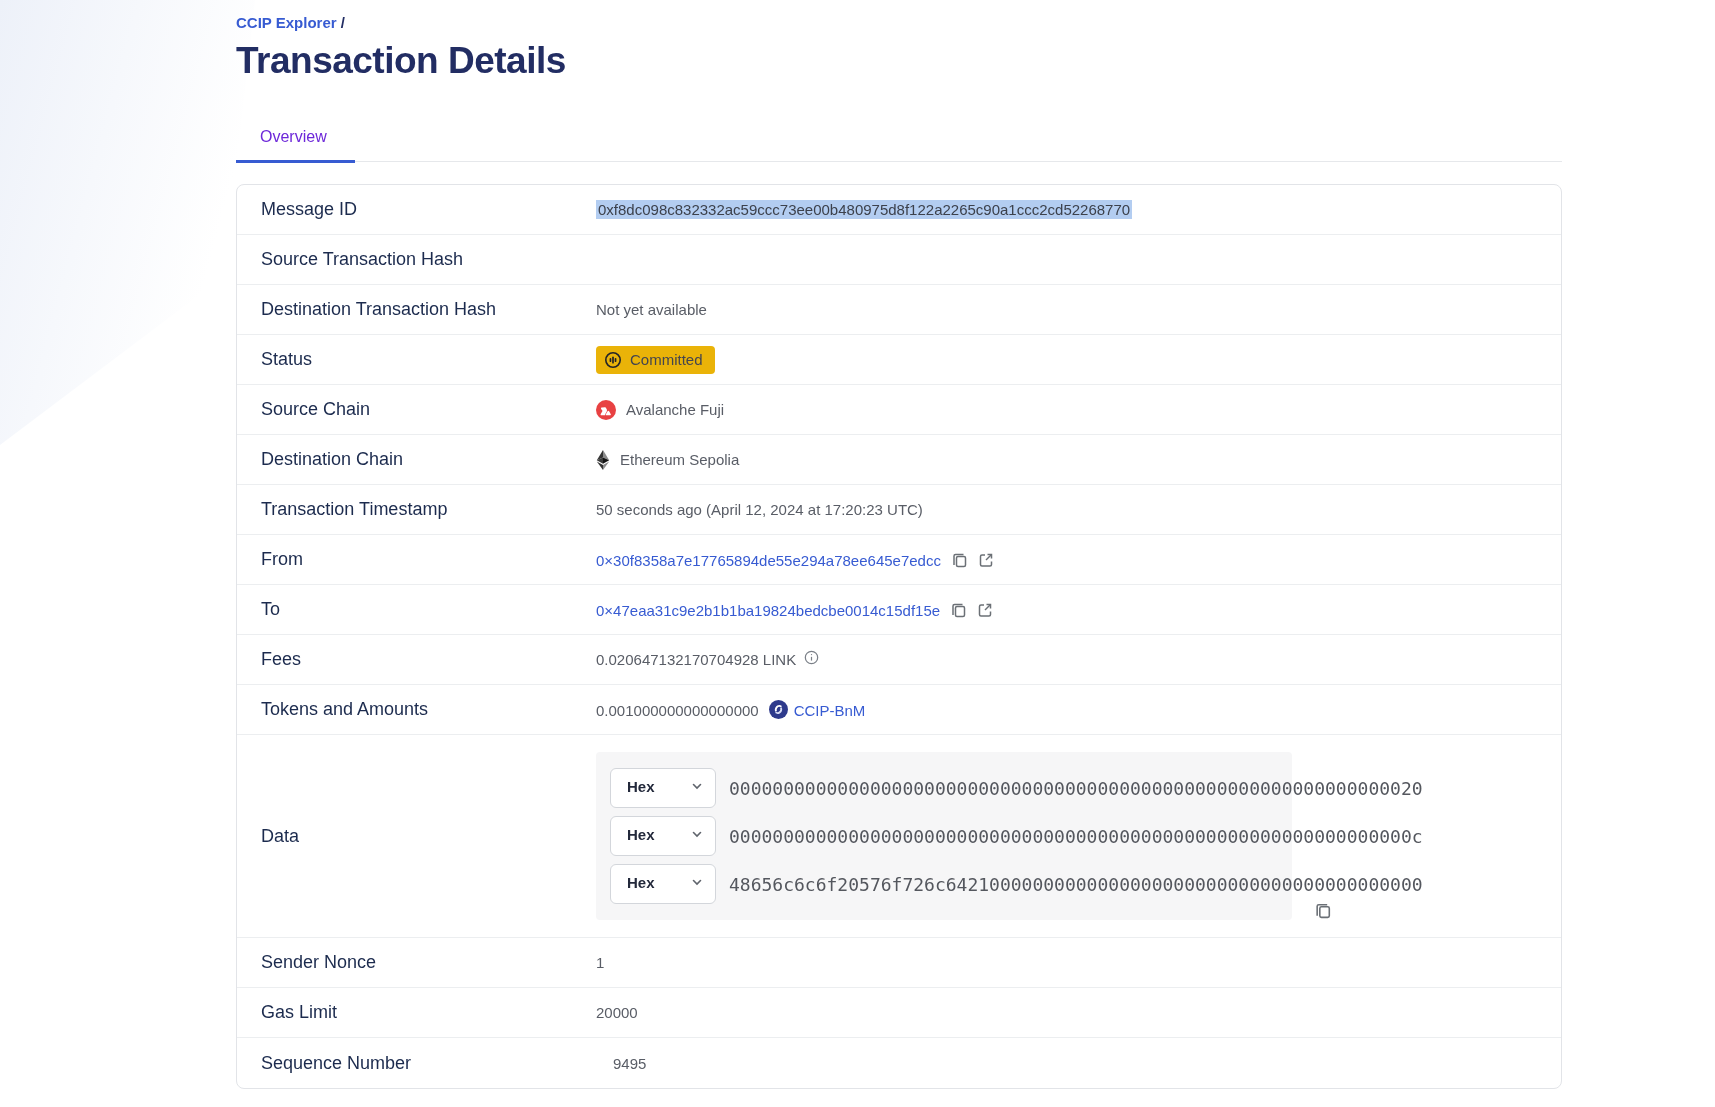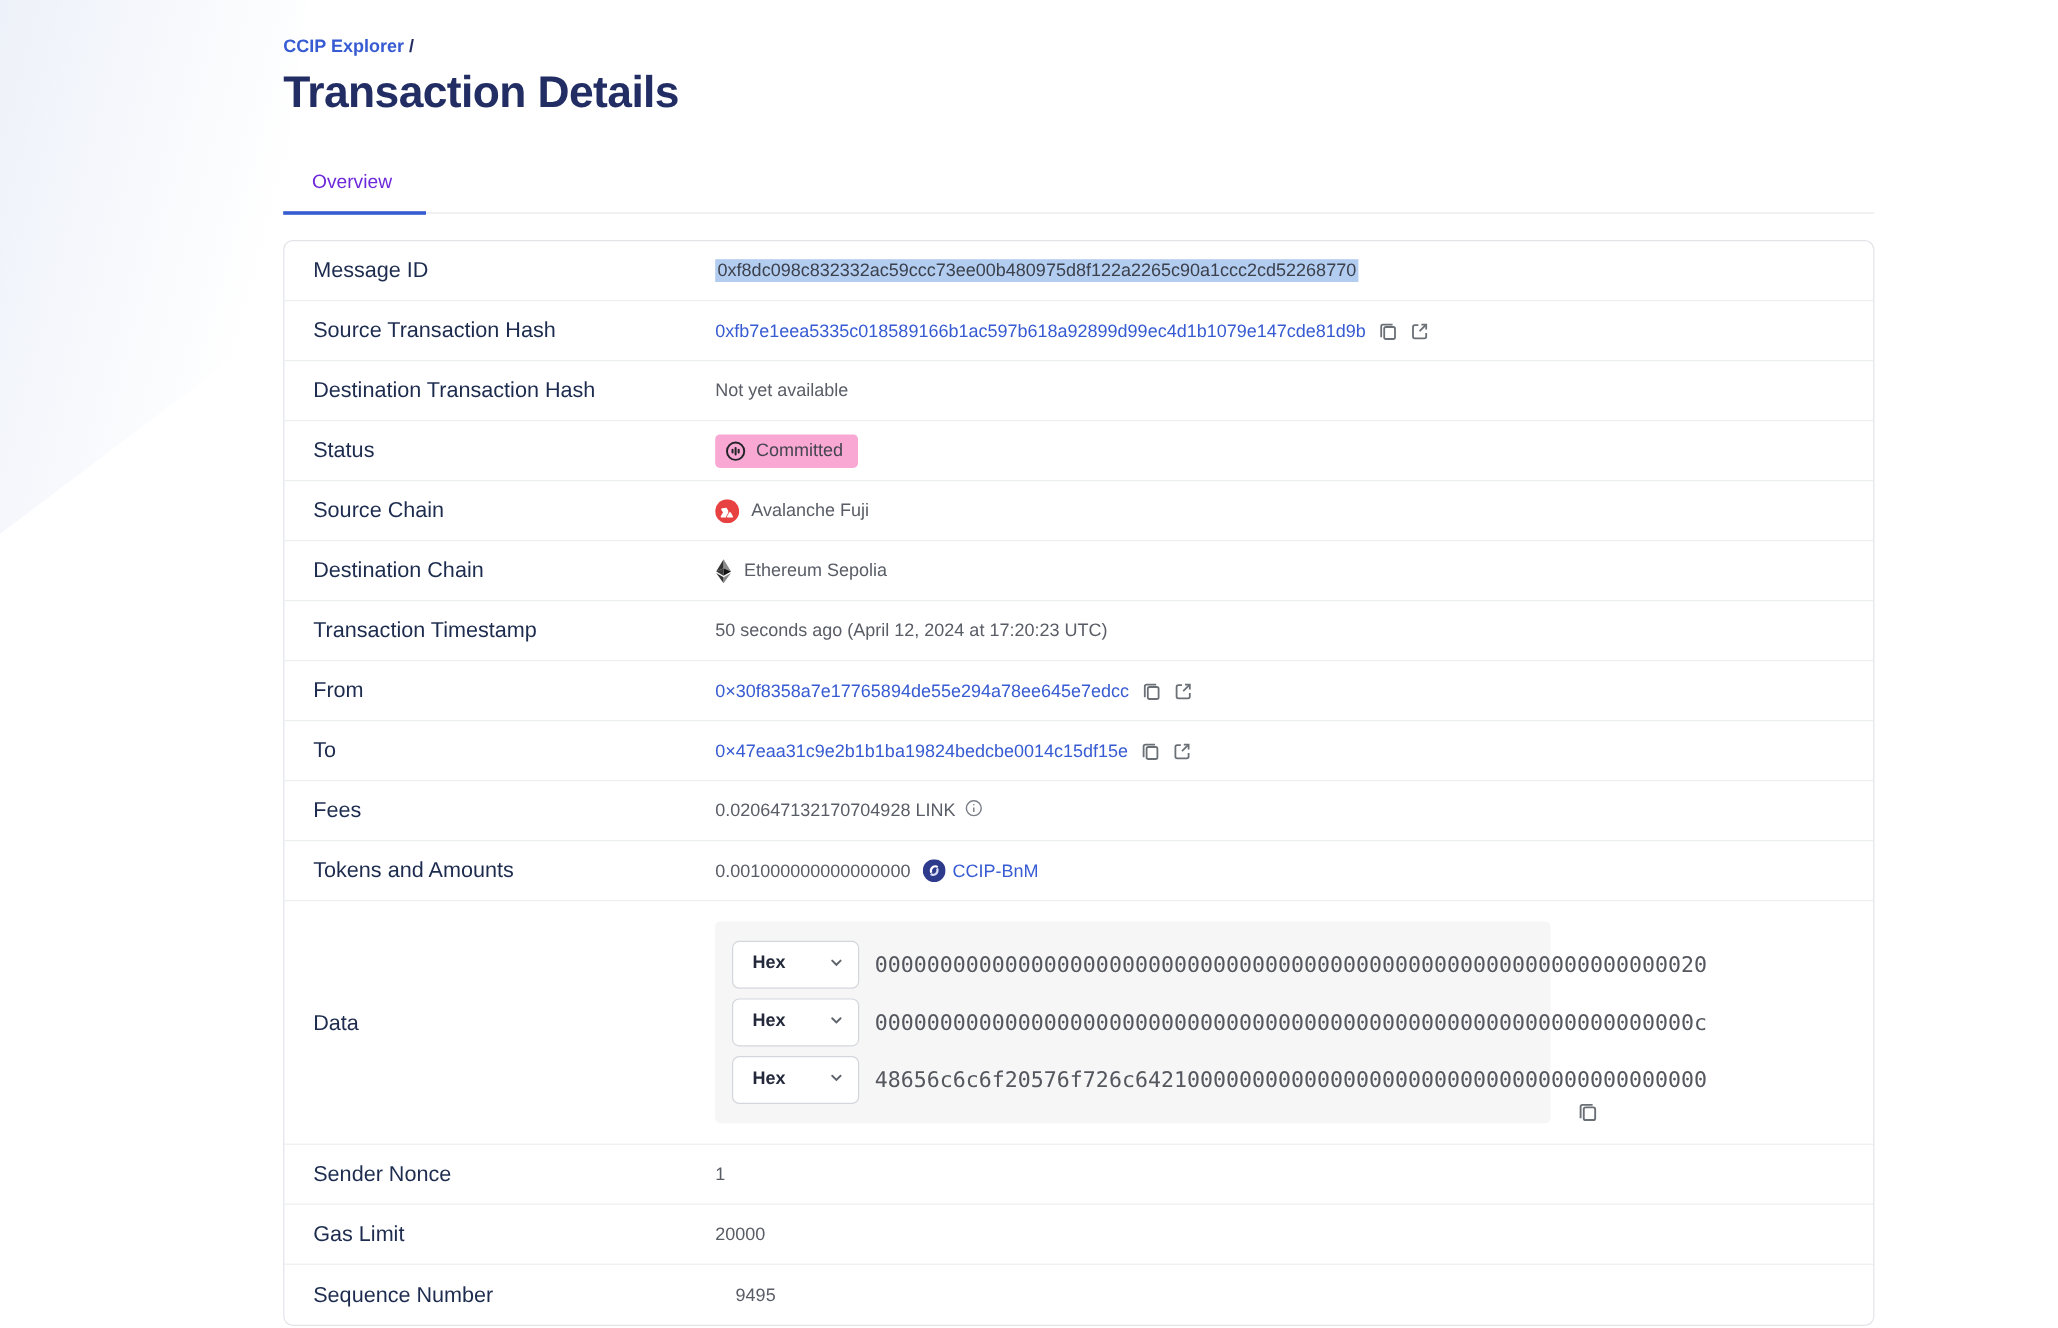--- a/index.html
+++ b/index.html
@@ -2,37 +2,37 @@
 <html><head>
 <meta charset="utf-8">
 <style>
   * { margin:0; padding:0; box-sizing:border-box; }
   html,body { width:1715px; height:1107px; background:#ffffff;
     font-family:"Liberation Sans", sans-serif; overflow:hidden; }
   .decor-wedge { position:absolute; left:0; top:0; width:255px; height:445px;
     background:linear-gradient(105deg, #edf1f9 0%, rgba(255,255,255,0) 75%);
     clip-path:polygon(0 0, 100% 0, 88% 62%, 0 100%); pointer-events:none; }
   .content { position:relative; margin-left:236px; width:1326px; }
-  .breadcrumb { padding-top:30px; font-size:15px; font-weight:700; color:#222d63; }
+  .breadcrumb { padding-top:14px; font-size:15px; font-weight:700; color:#222d63; }
   .breadcrumb a { color:#375bd2; text-decoration:none; cursor:pointer; }
   .page-title { margin-top:9px; font-size:37px; font-weight:700; color:#222d63; letter-spacing:-0.5px; }
   .tabs { margin-top:38px; display:flex; border-bottom:1px solid #e6e8eb; }
   .tab { padding:8px 28px 14px 24px; margin-bottom:-2px; font-size:16px; font-weight:400;
     color:#6d28d9; border-bottom:3px solid #375bd2; cursor:pointer; }
   .card { margin-top:22px; margin-bottom:12px; border:1px solid #e2e4e8; border-radius:8px; background:#fff; }
   .row { display:flex; align-items:center; min-height:50px; border-bottom:1px solid #eceef0; }
   .row:last-child { border-bottom:none;gap:17px; }
   .row-label { width:359px; flex-shrink:0; padding-left:24px; font-size:18px; font-weight:500; color:#1c2b4e; }
   .row-value { display:flex; align-items:flex-end; font-size:15px; color:#595d66; padding-right:24px; }
   .hl { background:#b3cdf1; color:#3c414c; padding:1px 2px; }
   .hash-link { color:#375bd2; font-weight:500; text-decoration:none; cursor:pointer; }
   .icon-btn { display:inline-flex; align-items:center; justify-content:center; cursor:pointer;
     background:none; border:none; padding:0; }
   .ml10 { margin-left:10px; } .ml8 { margin-left:8px; }
-  .badge { display:inline-flex; align-items:center; gap:8px; background:#f9a8d4; border-radius:4px;
+  .badge { display:inline-flex; align-items:center; gap:8px; background:#eab308; border-radius:4px;
     padding:5px 12px 5px 8px; color:#44454f; font-size:15px; }
   .chain { display:inline-flex; align-items:center; gap:10px; color:#595d66; }
   .token-link { color:#375bd2; font-weight:500; text-decoration:none; cursor:pointer; }
   .info-icon { margin-left:8px; transform:translateY(-3px); cursor:pointer; }
   .row-data { padding:17px 0; }
   .data-panel { width:696px; background:#f6f6f7; border-radius:4px; padding:16px 14px; }
   .data-line { display:flex; align-items:center; height:40px; margin-bottom:8px; }
   .data-line:last-child { margin-bottom:0; }
   .hex-select { width:106px; height:40px; background:#fff; border:1px solid #d3d6db; border-radius:6px;
     display:flex; align-items:center; justify-content:space-between; padding:0 12px 4px 16px;
@@ -64,36 +64,20 @@
 
     <div class="row">
       <div class="row-label">Message ID</div>
       <div class="row-value">
         <span class="hl">0xf8dc098c832332ac59ccc73ee00b480975d8f122a2265c90a1ccc2cd52268770</span>
       </div>
     </div>
 
     <div class="row">
       <div class="row-label">Source Transaction Hash</div>
-      <div class="row-value">
-        <a class="hash-link">0xfb7e1eea5335c018589166b1ac597b618a92899d99ec4d1b1079e147cde81d9b</a>
-        <span class="icon-btn ml10">
-          <svg width="18" height="18" viewBox="0 0 18 18" fill="none" stroke="#6b7076" stroke-width="1.5">
-            <rect x="5.5" y="5.5" width="9" height="10" rx="1.5"></rect>
-              <path d="M12.5 3.5h-8A1.5 1.5 0 0 0 3 5v9"></path>
-          </svg>
-        </span>
-        <span class="icon-btn ml8">
-          <svg width="18" height="18" viewBox="0 0 18 18" fill="none" stroke="#6b7076" stroke-width="1.5">
-            <path d="M14.5 10.5v3a1.5 1.5 0 0 1-1.5 1.5H5a1.5 1.5 0 0 1-1.5-1.5V5.5A1.5 1.5 0 0 1 5 4h3"></path>
-            <path d="M10.5 3.5h4v4"></path>
-              <path d="M14 4 9 9"></path>
-          </svg>
-        </span>
-      </div>
     </div>
 
     <div class="row">
       <div class="row-label">Destination Transaction Hash</div>
       <div class="row-value">
         <span>Not yet available</span>
       </div>
     </div>
 
     <div class="row">

